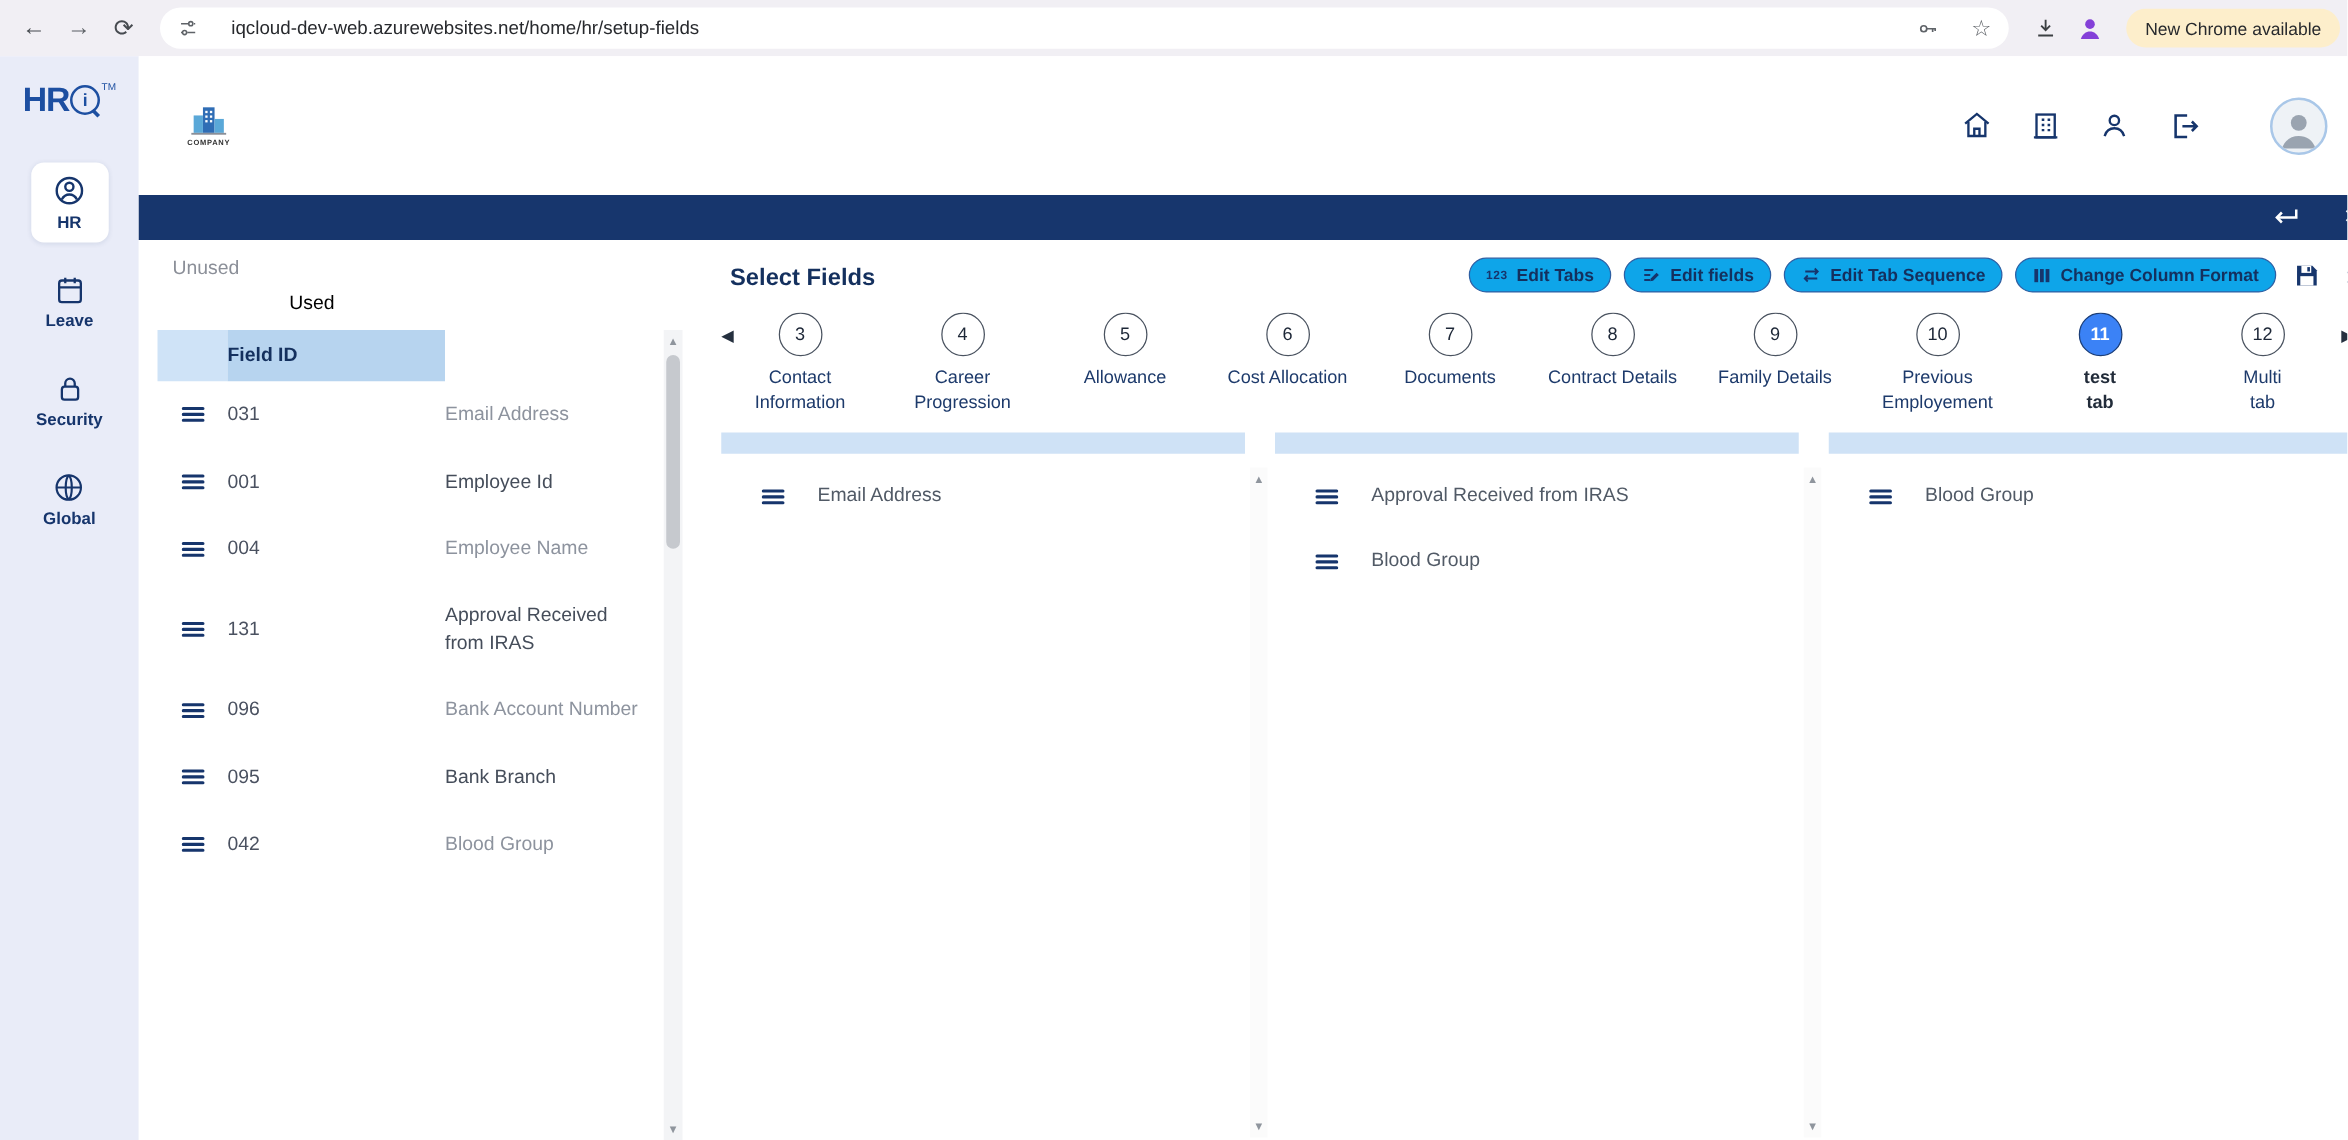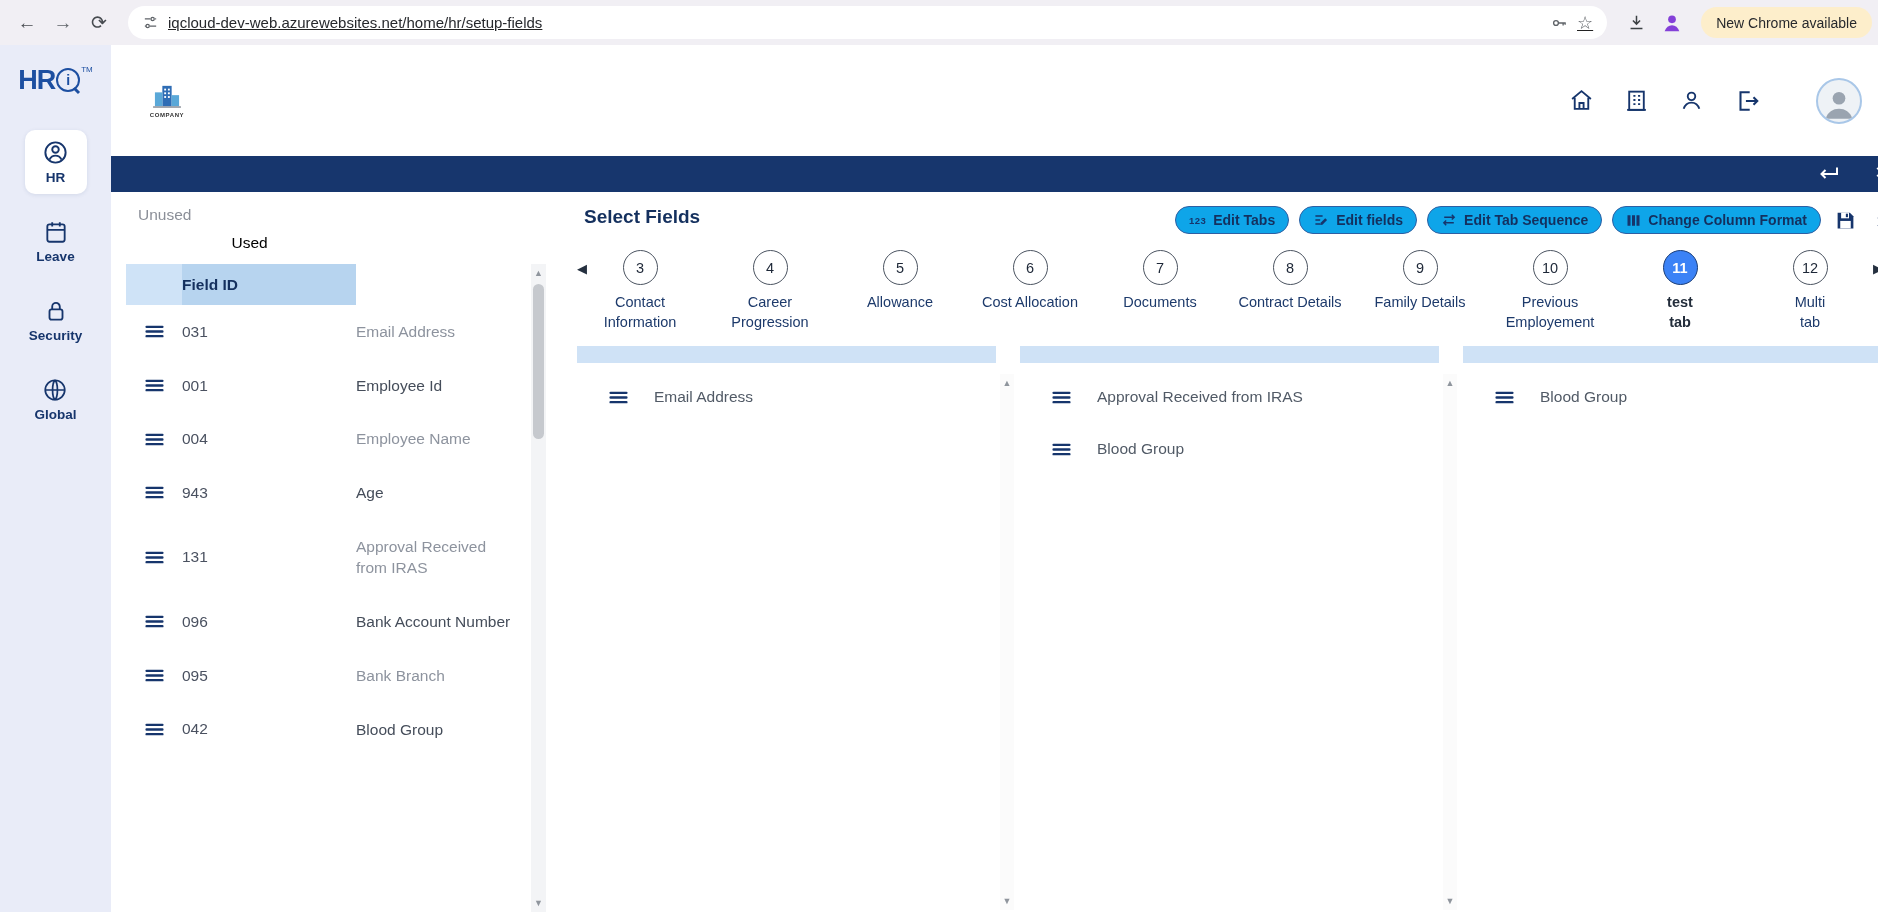--- a/index.html
+++ b/index.html
@@ -17,21 +17,21 @@
     display:flex; align-items:center; padding:0 6px 0 10px; gap:2px;
   }
   .nav-btn{
     width:34px; height:34px; border-radius:50%;
     display:flex; align-items:center; justify-content:center;
     font-size:19px; color:#474b50; flex-shrink:0; cursor:pointer;
   }
   .nav-btn.fwd{ color:#5f6368; }
   .omnibox{
     flex:1; height:33px; background:#ffffff; border-radius:17px;
-    display:flex; align-items:center; gap:9px; padding:0 14px; margin:11px 10px; min-width:0;text-decoration:underline;
+    display:flex; align-items:center; gap:26px; padding:0 14px; margin:11px 10px; min-width:0;
   }
   .omnibox .url{
     flex:1; font-size:15px; color:#27292d; white-space:nowrap; overflow:hidden;
   }
   .omni-icon{ color:#5f6368; flex-shrink:0; }
   .star{ font-size:18px; color:#5f6368; }
   .chip{
     background:#fdeecb; border-radius:16px; height:31px;
     display:flex; align-items:center; padding:0 15px;
     font-size:14px; color:#27292d; white-space:nowrap; margin:0 0 0 10px; flex-shrink:0;
@@ -118,21 +118,21 @@
   .v-scroll{
     width:15px; margin-left:4px; background:#f3f4f6;
     display:flex; flex-direction:column; align-items:center; flex-shrink:0;
   }
   .sb-arrow{ font-size:9px; color:#8f959d; padding:4px 0; cursor:pointer; }
   .sb-thumb{ width:11px; height:155px; background:#c6c9ce; border-radius:6px; margin-top:2px; cursor:grab; }
   .sb-spacer{ flex:1; }
 
   
   .main-panel{ flex:1; min-width:0; display:flex; flex-direction:column; padding:14px 0 0 12px; overflow:hidden; }
-  .mp-header{ display:flex; align-items:flex-start; position:relative; padding-right:22px; }
+  .mp-header{ display:flex; align-items:flex-end; position:relative; padding-right:22px; }
   .mp-title{ font-size:19px; font-weight:bold; color:#14305e; padding-left:7px; white-space:nowrap; }
   .mp-actions{ margin-left:auto; display:flex; align-items:center; gap:10px; }
   .btn{
     display:flex; align-items:center; gap:7px; background:#0ea5e9;
     border:1.6px solid #2e5fa3; border-radius:17px; padding:5px 13px;
     font-size:14px; font-weight:bold; color:#14305e; white-space:nowrap; cursor:pointer;
   }
   .btn .num-ic{ font-size:9.5px; font-weight:bold; color:#16356c; letter-spacing:.5px; }
   .save-btn{ margin-left:4px; cursor:pointer; }
   .mp-header .clipped{ position:absolute; right:-12px; top:6px; color:#16356c; font-size:17px; font-weight:bold; }
@@ -363,29 +363,20 @@
                 <span class="c-label">Employee Id</span>
               </div>
               <div class="lp-row">
                 <span class="c-handle">
                     <svg viewBox="0 0 20 14" width="19" height="13">
                       <path d="M1.5 2h17M1.5 7h17M1.5 12h17" stroke="#16356c" stroke-width="2.6" stroke-linecap="round"></path>
                     </svg>
                   </span>
                 <span class="c-id">004</span>
                 <span class="c-label">Employee Name</span>
-              </div>
-              <div class="lp-row">
-                <span class="c-handle">
-                    <svg viewBox="0 0 20 14" width="19" height="13">
-                      <path d="M1.5 2h17M1.5 7h17M1.5 12h17" stroke="#16356c" stroke-width="2.6" stroke-linecap="round"></path>
-                    </svg>
-                  </span>
-                <span class="c-id">943</span>
-                <span class="c-label">Age</span>
               </div>
               <div class="lp-row">
                 <span class="c-handle">
                     <svg viewBox="0 0 20 14" width="19" height="13">
                       <path d="M1.5 2h17M1.5 7h17M1.5 12h17" stroke="#16356c" stroke-width="2.6" stroke-linecap="round"></path>
                     </svg>
                   </span>
                 <span class="c-id">131</span>
                 <span class="c-label">Approval Received from IRAS</span>
               </div>

